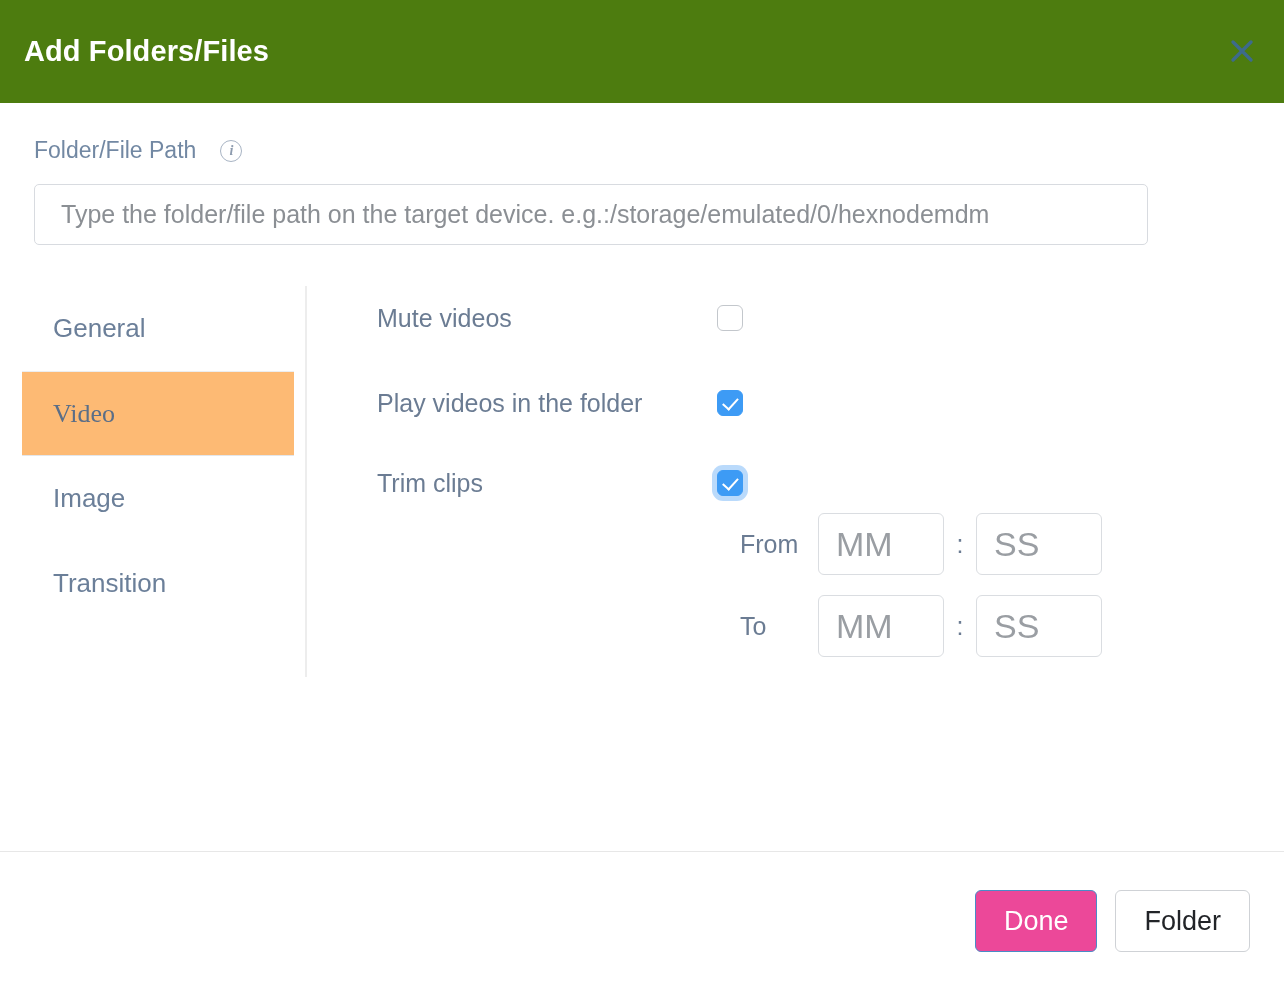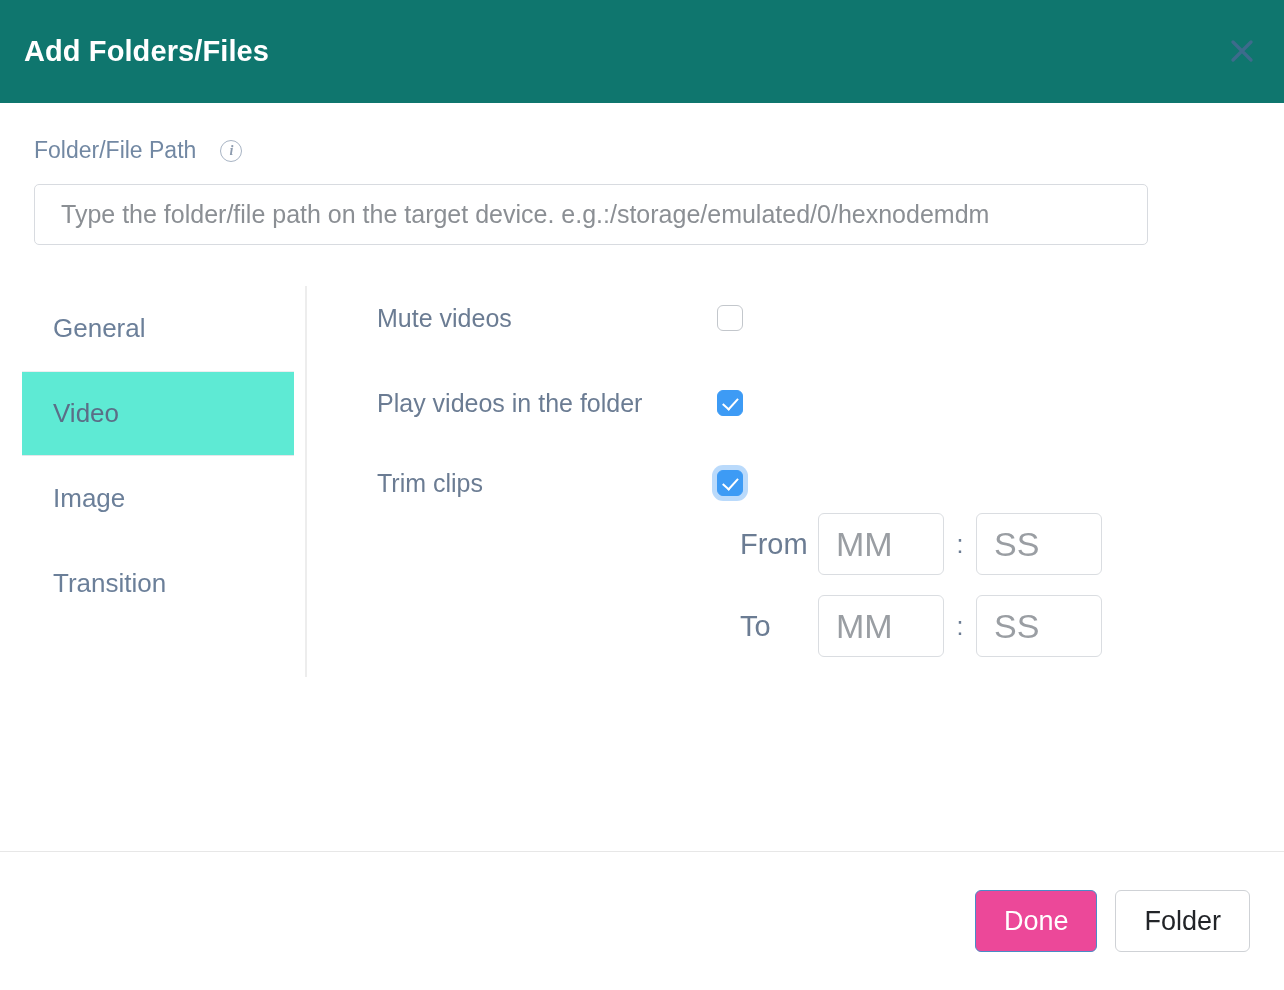--- a/index.html
+++ b/index.html
@@ -19,21 +19,21 @@
     overflow: hidden;
     display: flex;
     flex-direction: column;
   }
 
   
   .dialog-header {
     position: relative;
     height: 103px;
     flex: 0 0 103px;
-    background: #0f766e;
+    background: #4d7c0f;
     display: flex;
     align-items: center;
     padding: 0 24px;
   }
   .dialog-title {
     color: #ffffff;
     font-size: 29px;
     font-weight: bold;
     letter-spacing: 0.1px;
     line-height: 1;
@@ -118,24 +118,25 @@
     display: flex;
     align-items: center;
     padding-left: 31px;
     color: #6b7f99;
     font-size: 26px;
     cursor: pointer;
     border-top: 1px solid transparent;
     border-bottom: 1px solid transparent;
   }
   .tab.active {
-    background: #5eead4;
+    background: #fdba74;
     border-top: 1px solid #eceef0;
     border-bottom: 1px solid #e4e6e9;
     color: #5b6e87;
+    font-family: Liberation Serif, serif;
   }
 
   .settings {
     flex: 1 1 auto;
     padding-left: 70px;
     padding-top: 10px;
   }
   .setting-row {
     display: flex;
     align-items: flex-start;
@@ -186,21 +187,21 @@
   .time-area { margin-top: 4px; }
   .time-row {
     display: flex;
     align-items: center;
     margin-bottom: 20px;
   }
   .time-label {
     width: 78px;
     flex: 0 0 78px;
     color: #6b7c93;
-    font-size: 29px;
+    font-size: 25px;
   }
   .time-input {
     width: 126px;
     height: 62px;
     border: 1px solid #dadde1;
     border-radius: 6px;
     background: #fff;
     font-family: "Liberation Sans", sans-serif;
     font-size: 34px;
     color: #3c4858;

